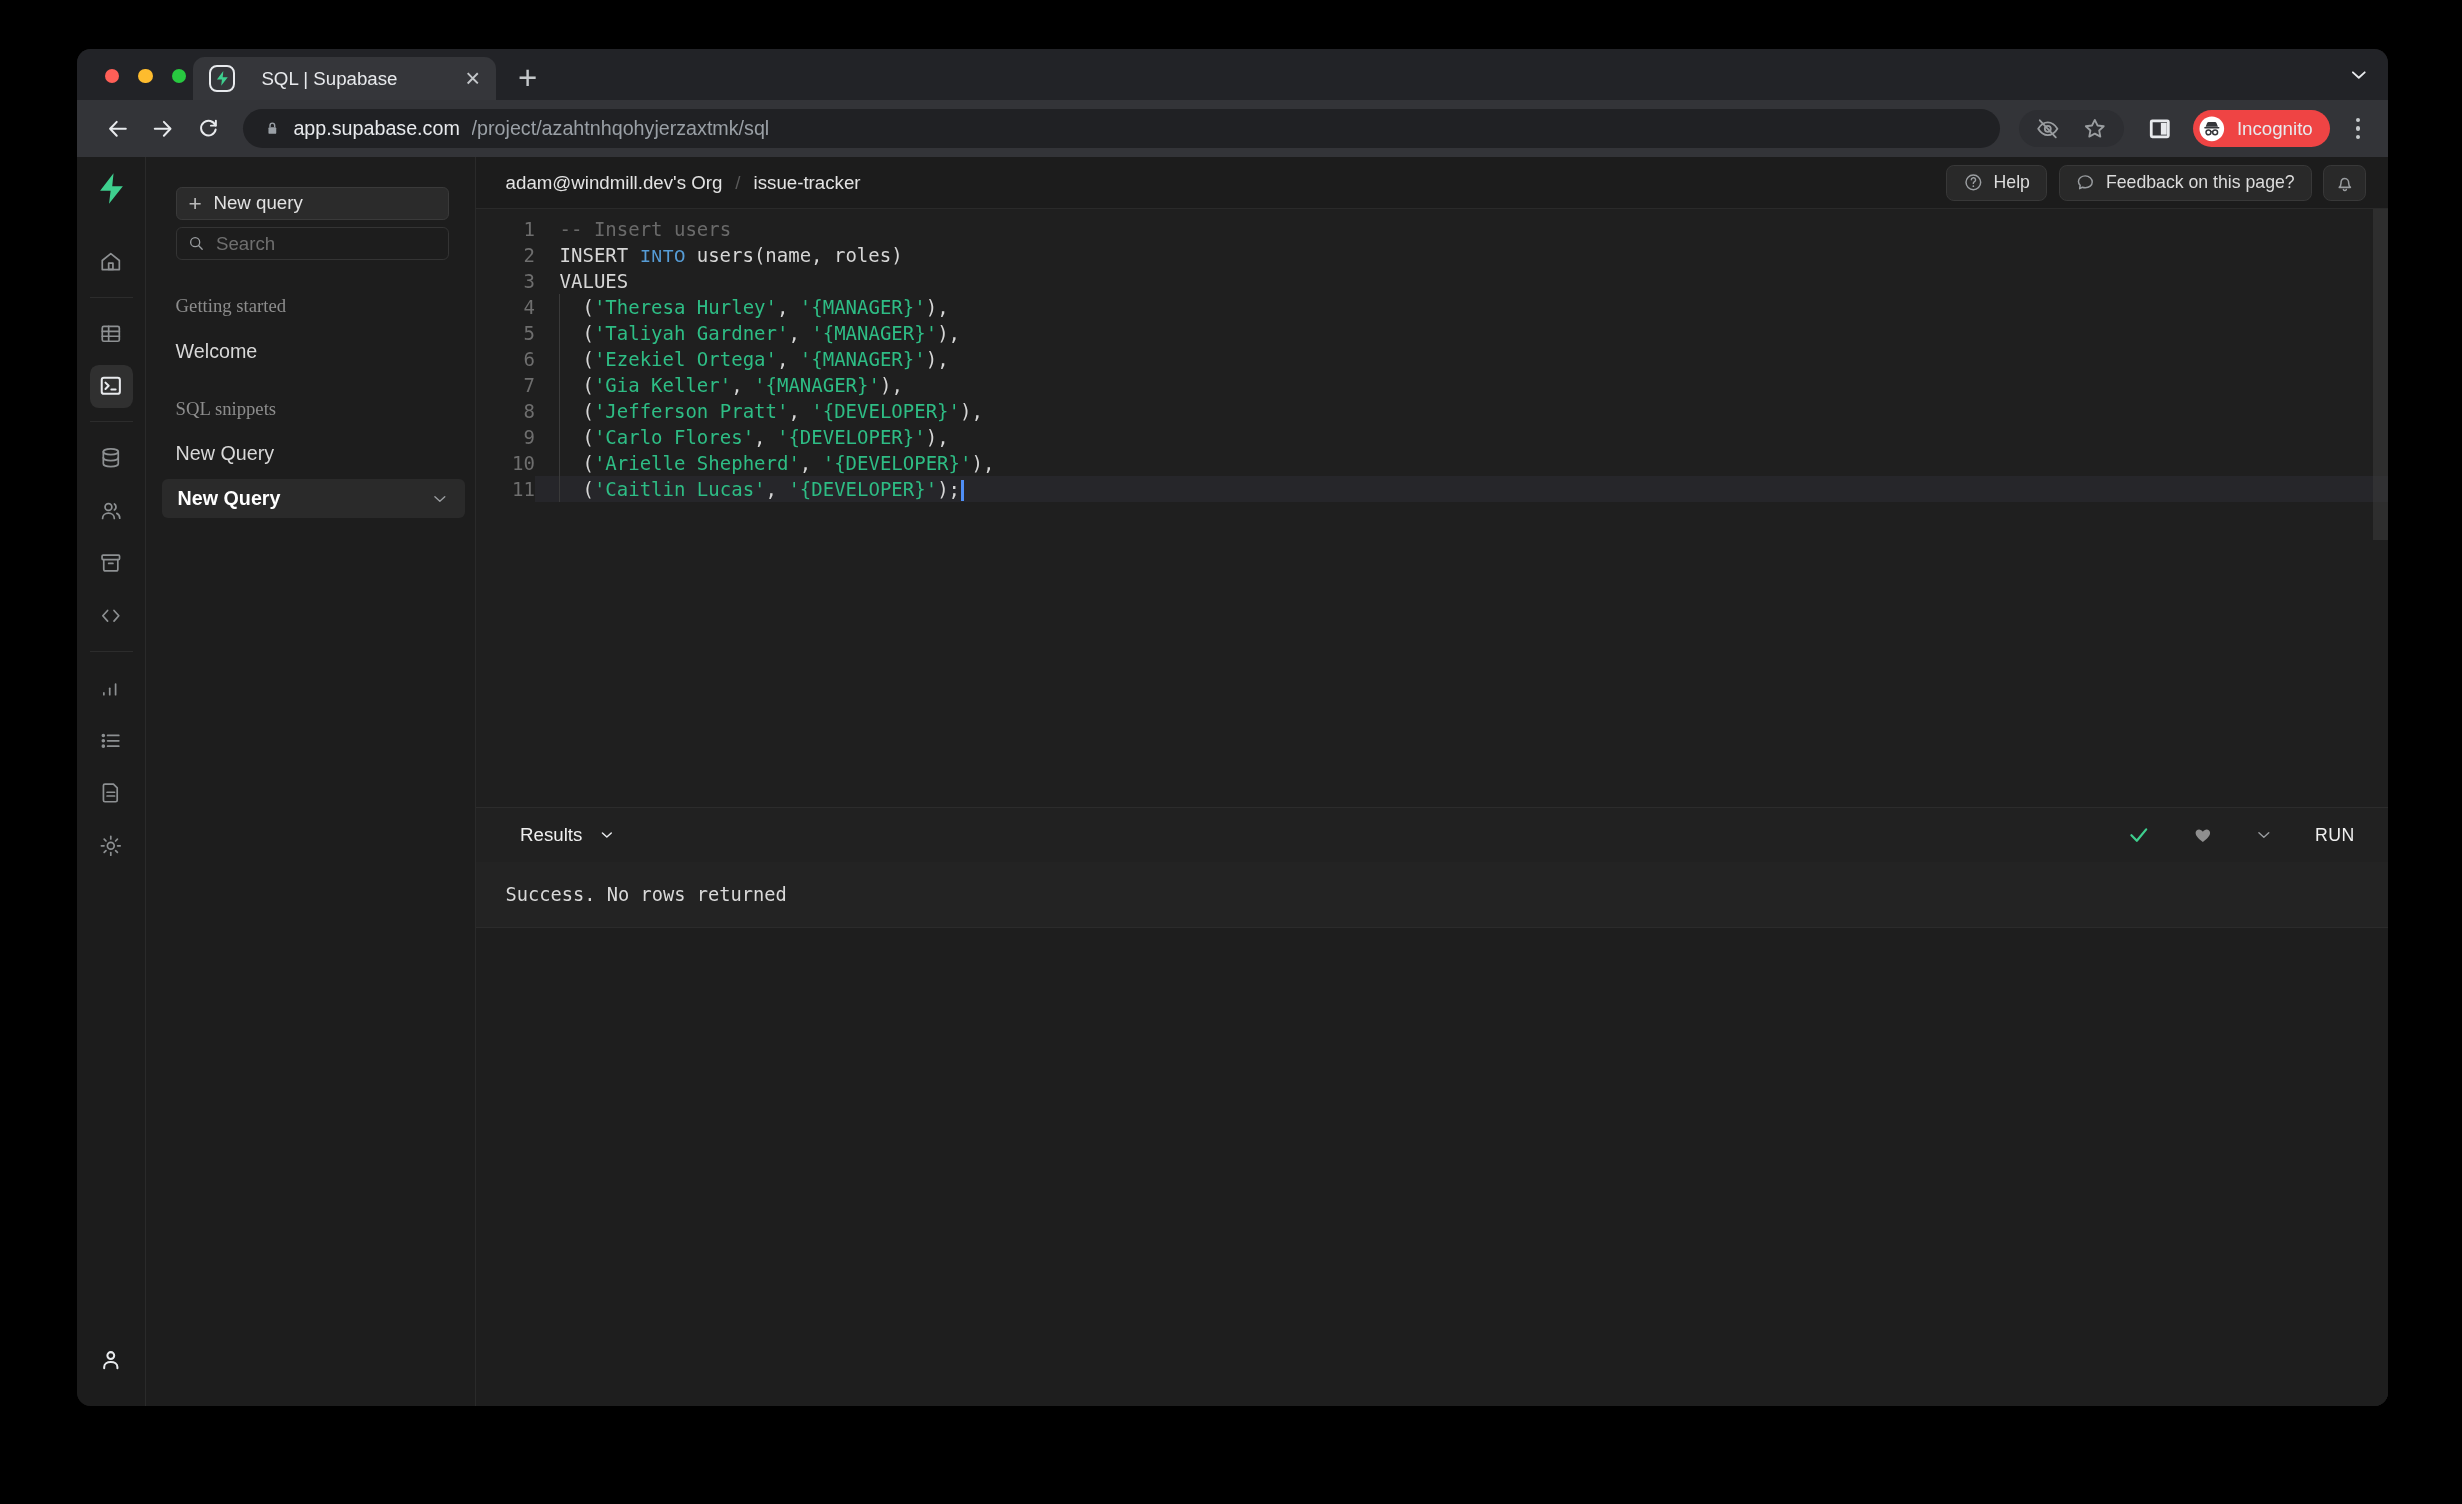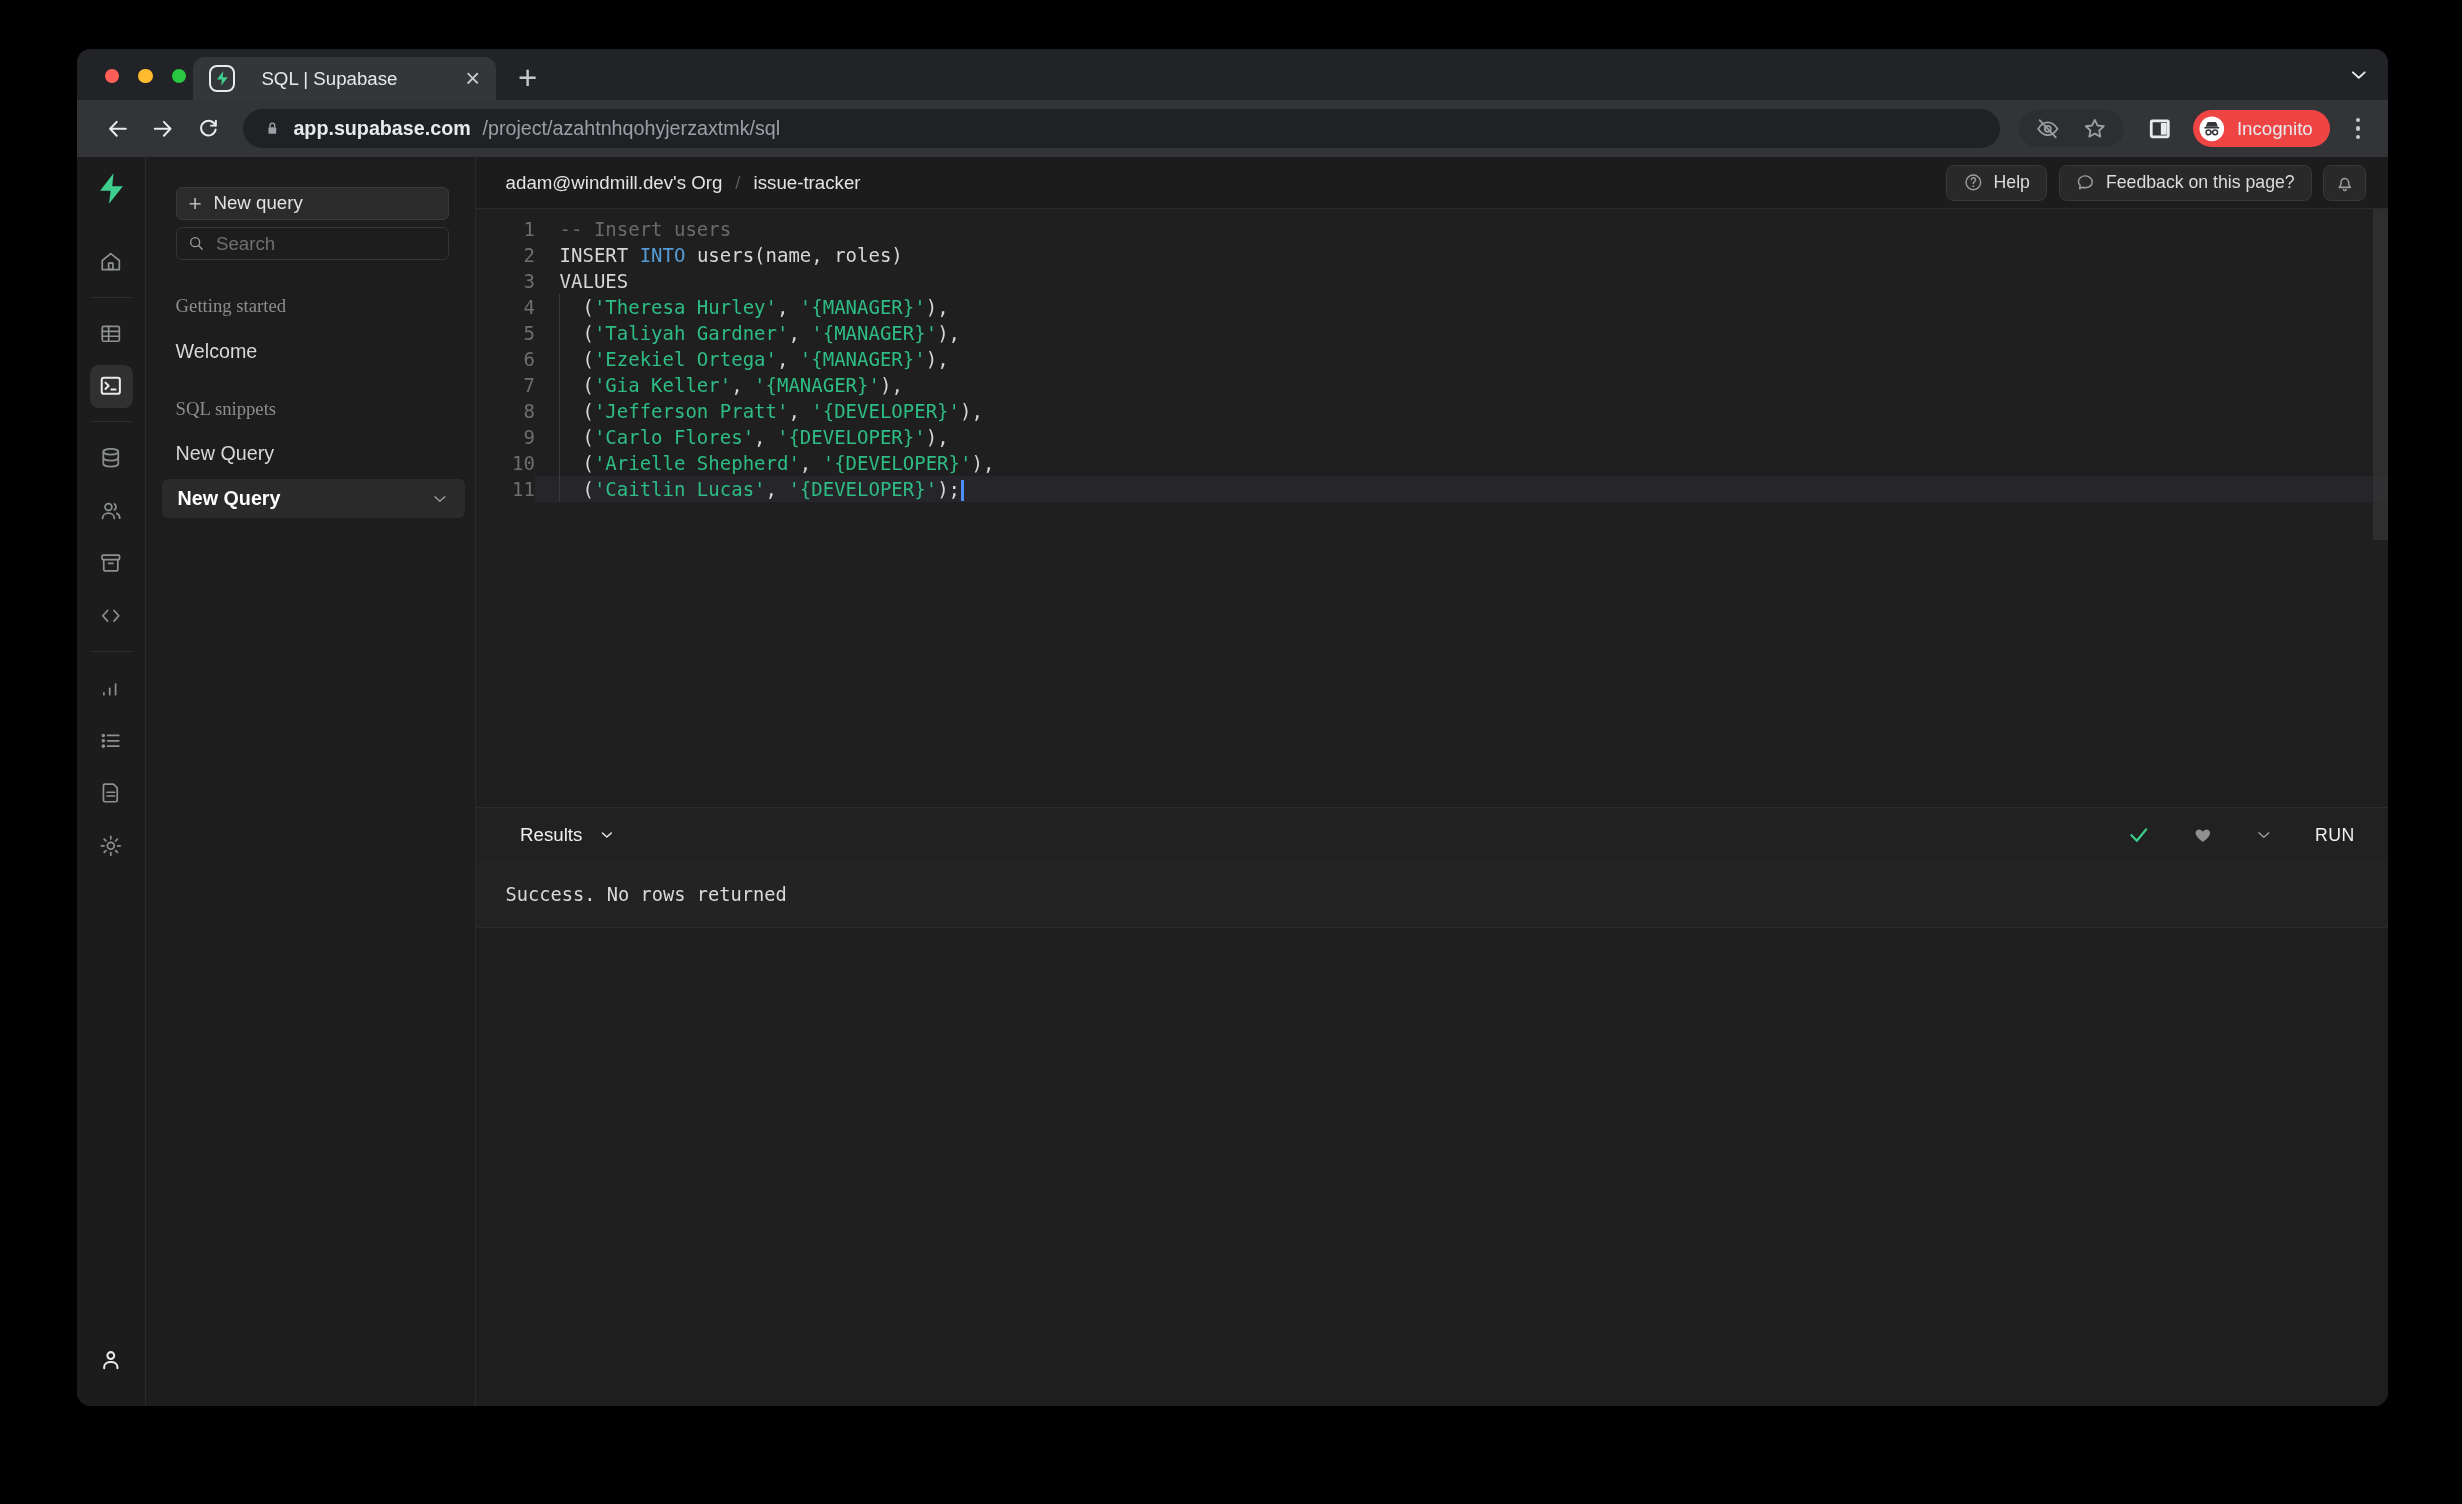--- a/index.html
+++ b/index.html
@@ -21,21 +21,21 @@
   .tab-title { flex:1; color:#e8eaed; font-size:18.7px; white-space:nowrap; overflow:hidden; }
   .tab-close { color:#c4c7ca; font-size:25.6px; line-height:1; cursor:default; }
   .newtab { position:absolute; left:441px; bottom:5.9px; color:#c4c7ca; font-size:33px; line-height:33px; }
   .strip-chev { position:absolute; right:17.7px; top:13.8px; }
 
   
   .toolbar { height:57px; background:#333438; display:flex; align-items:center; padding:0 21.7px; flex:none; gap:5.9px; }
   .nav-ic { width:39px; height:39px; display:grid; place-items:center; flex:none; }
   .urlbar { flex:1; height:39px; background:#202124; border-radius:19.7px; margin:0 13.8px 0 9.9px;
             display:flex; align-items:center; padding:0 19.7px; gap:11.8px; min-width:0; }
-  .url-host { color:#e8eaed; font-size:19.7px; font-weight:700; white-space:nowrap; }
+  .url-host { color:#e8eaed; font-size:19.7px; font-weight:400; white-space:nowrap; }
   .url-path { color:#9aa0a6; font-size:19.7px; white-space:nowrap; overflow:hidden; }
   .tool-pill { background:#2d2e32; border-radius:18.7px; height:37px; display:flex; align-items:center;
                padding:0 15.8px; gap:21.7px; flex:none; }
   .sidepanel { margin:0 13.8px 0 17.7px; display:grid; place-items:center; }
   .incog { background:#ef4444; border-radius:18.7px; height:37px; display:flex; align-items:center;
            gap:9.9px; padding:0 17.7px 0 4.9px; color:#e8eaed; font-size:18.7px; flex:none; }
   .dots { display:flex; flex-direction:column; gap:3.9px; margin-left:13.8px; padding:5.9px; }
   .dots i { width:4.4px; height:4.4px; border-radius:50%; background:#c7cacd; display:block; }
 
   
@@ -84,21 +84,21 @@
 
   
   .editor { height:598px; flex:none; position:relative; background:#1f1f1f; padding-top:6.9px;
             font-family:"DejaVu Sans Mono",monospace; font-size:19px; overflow:hidden; }
   .code-line { display:flex; height:26px; line-height:26px; position:relative; }
   .gutter { width:59px; flex:none; text-align:right; color:#6e6e6e; }
   .line-content { flex:1; padding-left:24.6px; white-space:pre; position:relative; }
   .code-line.guided .line-content::before { content:''; position:absolute; left:23.6px; top:0; bottom:0;
             width:1px; background:#3a3a3a; }
   .code-line.current .line-content { background:#26262a; }
-  .tok-plain { color:#d6d6d6; } .tok-keyword { color:#569cd6; } .tok-string { color:#2ebd85; }
+  .tok-plain { color:#d6d6d6; } .tok-keyword { color:#569cd6;font-family:Liberation Mono, monospace; } .tok-string { color:#2ebd85; }
   .tok-comment { color:#6a6a6a; }
   .caret { display:inline-block; width:2.5px; height:20.7px; background:#4f8ff7; vertical-align:middle;
            margin-left:1px; }
   .vscroll { position:absolute; right:0; top:0; width:14.8px; height:331px; background:#3b3b3b; opacity:.55; }
 
   
   .results-bar { height:55px; flex:none; background:#212121; border-top:1px solid #2c2c2c;
                  display:flex; align-items:center; padding:0 33px 0 44px; }
   .results-left { display:flex; align-items:center; gap:15.8px; color:#efefef; font-size:18.7px; }
   .results-right { margin-left:auto; display:flex; align-items:center; gap:41px; }

